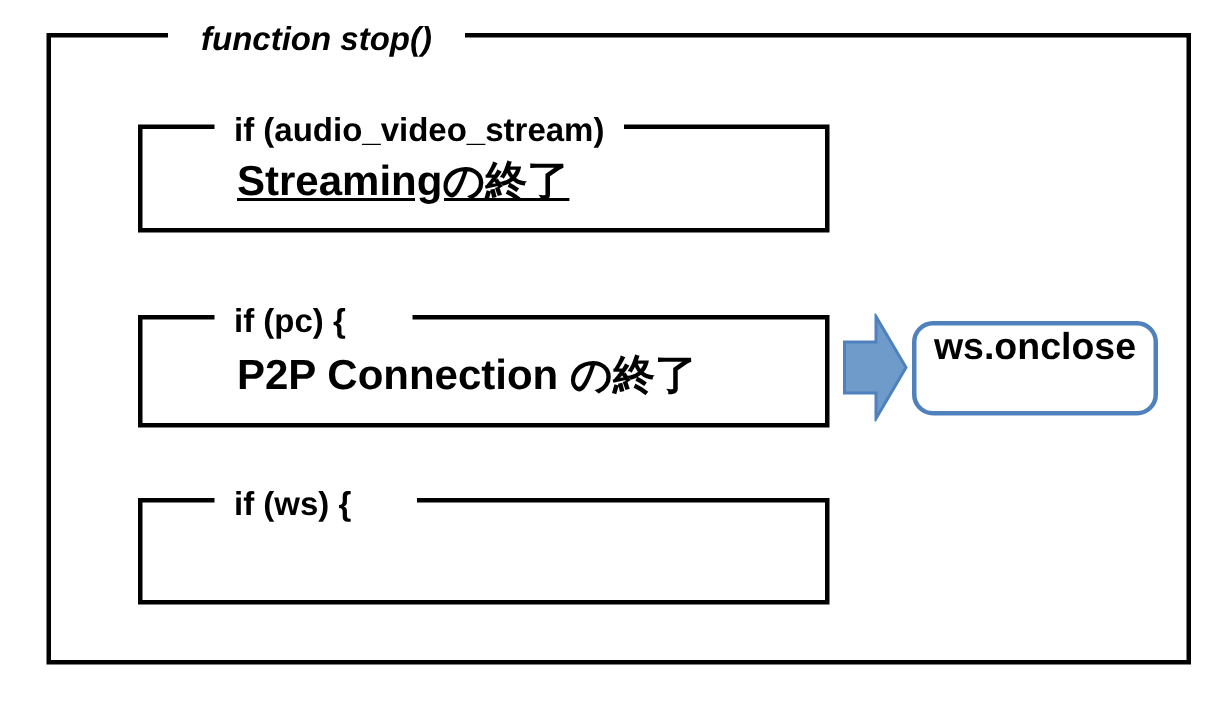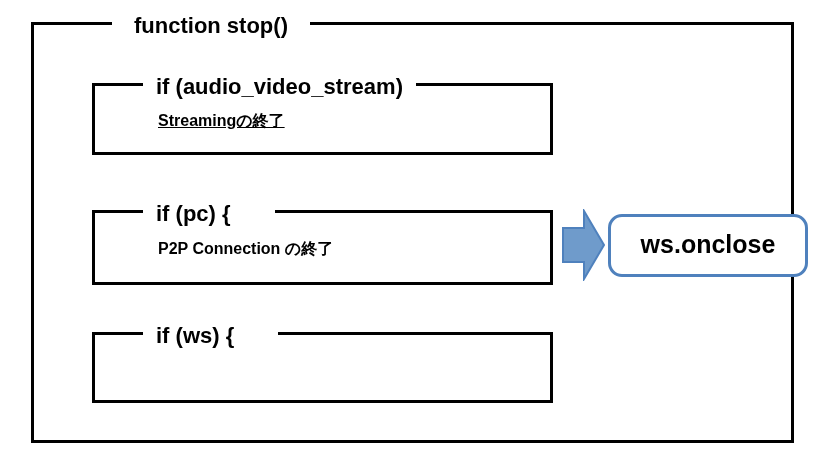--- a/index.html
+++ b/index.html
@@ -17,20 +17,21 @@
   }
   
   .outer-box {
     position: absolute;
     left: 31px;
     top: 22px;
     width: 763px;
     height: 421px;
     border: 3px solid var(--line, #000);
     background: transparent;
+    font-style: italic;
   }
   .group-label {
     position: absolute;
     top: -12px;
     height: 26px;
     line-height: 26px;
     background: #ffffff;
     font-weight: bold;
     white-space: nowrap;
     font-size: 22px;
@@ -55,21 +56,21 @@
   .if-label {
     left: 48px;
     padding: 0 13px;
   }
   .if-label.short {
     padding-right: 44px;
   }
   .inner-content {
     padding-left: 63px;
     padding-top: 4px;
-    font-size: 16px;
+    font-size: 28px;
     font-weight: bold;
     white-space: nowrap;
   }
   
   .arrow-svg {
     position: absolute;
     left: 562px;
     top: 209px;
     width: 44px;
     height: 72px;
@@ -78,27 +79,27 @@
     fill: var(--arrow-fill, #6f9bcb);
     stroke: var(--arrow-stroke, #4f81bd);
     stroke-width: 2;
     stroke-linejoin: miter;
   }
   
   .callout {
     position: absolute;
     left: 608px;
     top: 214px;
-    width: 200px;
+    width: 164px;
     height: 63px;
     background: #ffffff;
     border: 3px solid var(--callout-border, #4f81bd);
     border-radius: 14px;
     display: flex;
-    align-items: center;
+    align-items: flex-start;
     justify-content: center;
   }
   .callout-text {
     font-size: 25px;
     font-weight: bold;
     white-space: nowrap;
     padding-bottom: 2px;
   }
 </style>
 </head>

